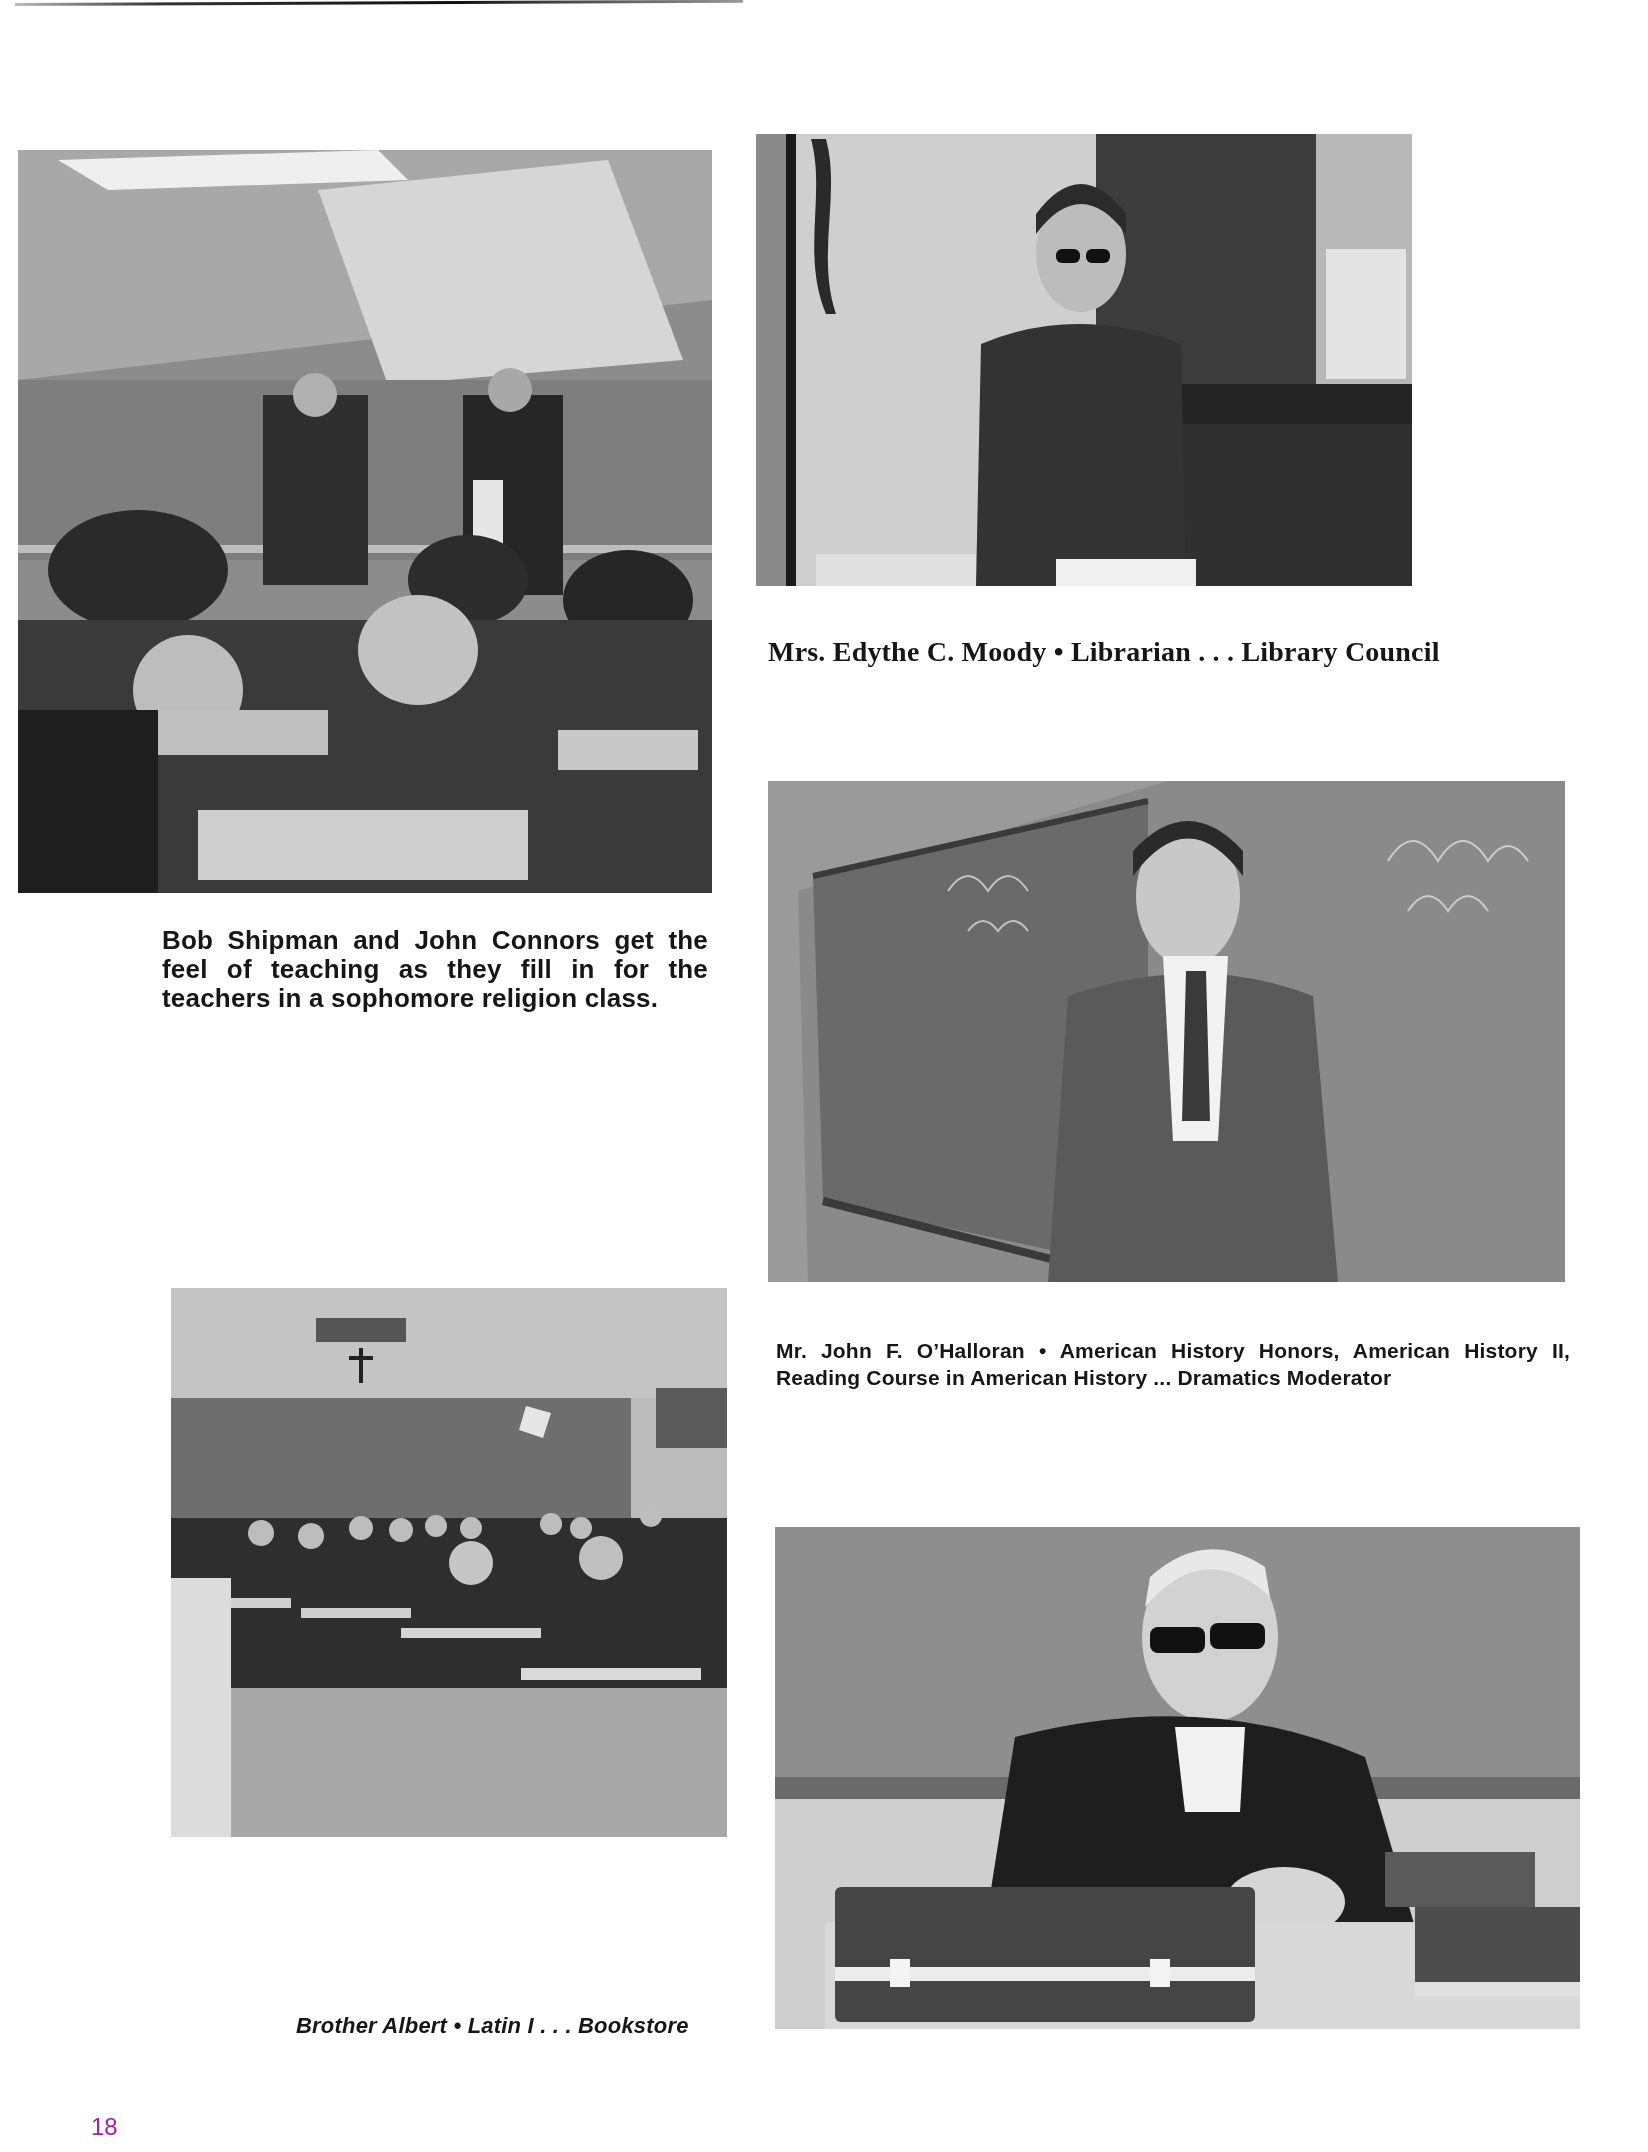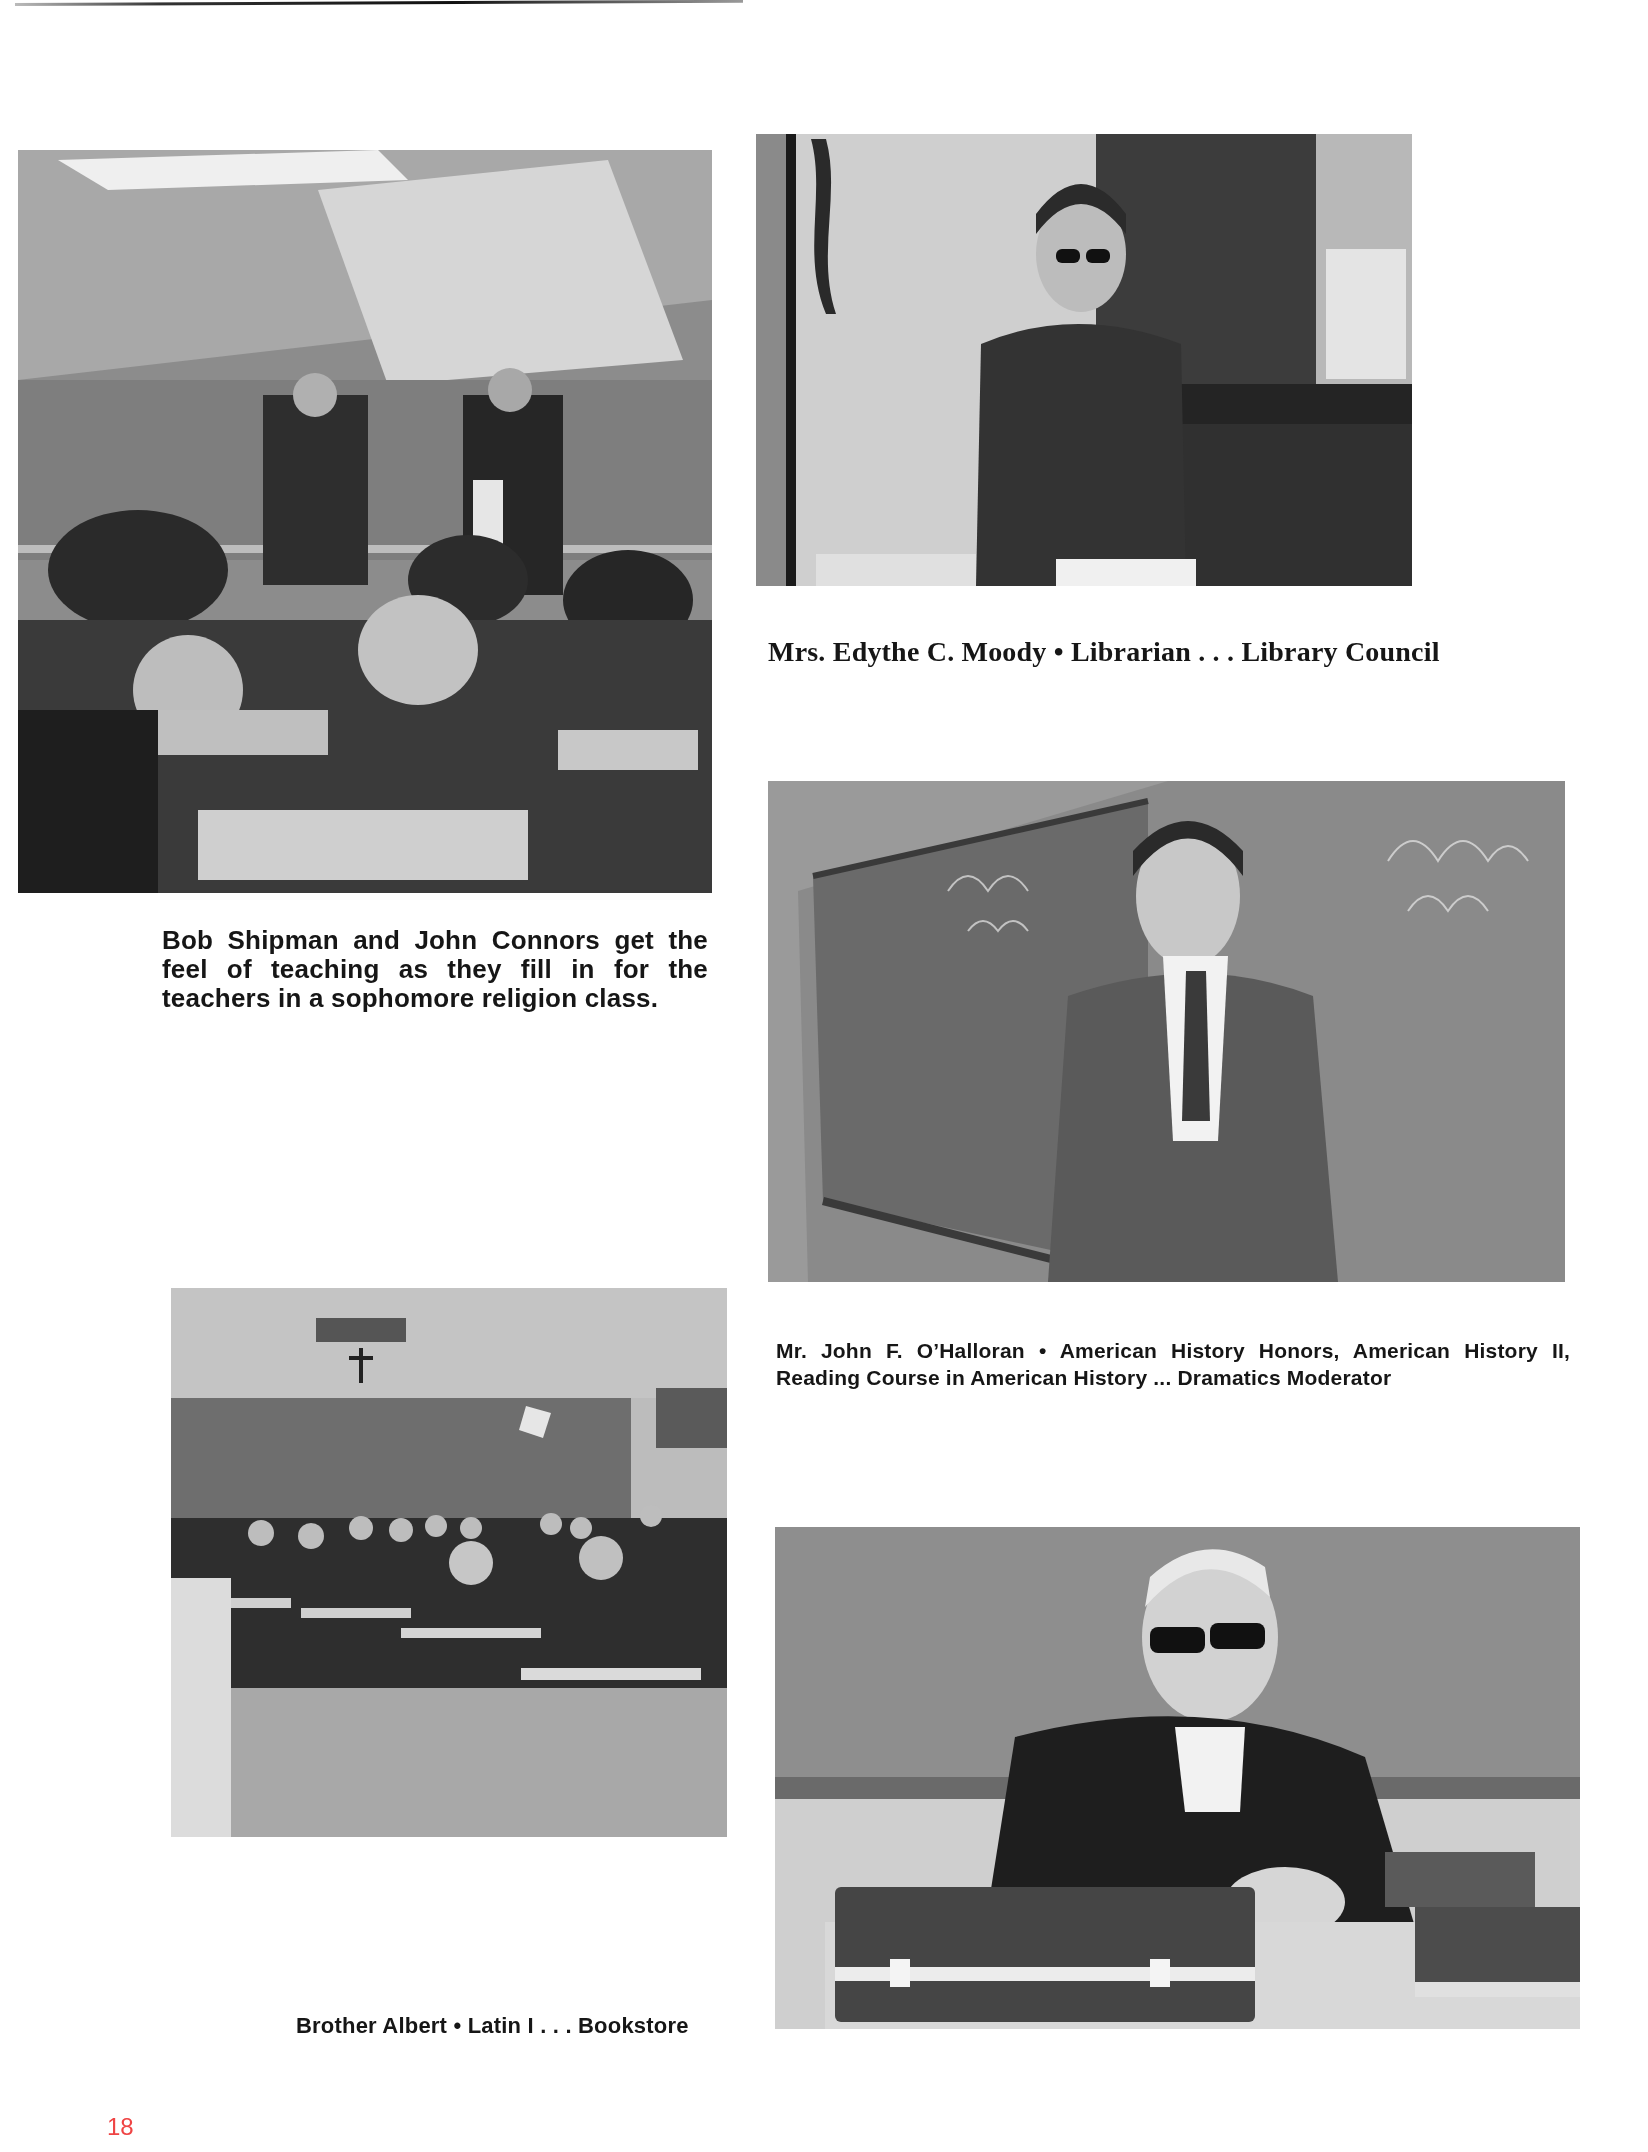--- a/index.html
+++ b/index.html
@@ -17,24 +17,24 @@
     }
     .photo svg { display: block; width: 100%; height: 100%; }
     .caption {
       position: absolute; font-family: "Liberation Sans", sans-serif;
       font-weight: bold; color: #161616; letter-spacing: 0.2px;
     }
     .caption.justify { text-align: justify; text-align-last: left; }
     #cap1 { left: 162px; top: 926px; width: 546px; font-size: 26px; line-height: 29px; }
     #cap2 { left: 768px; top: 638px; width: 660px; font-size: 28px; line-height: 28px; white-space: nowrap; font-family: Liberation Serif, serif; }
     #cap3 { left: 776px; top: 1337px; width: 794px; font-size: 21px; line-height: 27px; }
-    #cap4 { left: 296px; top: 2012px; width: 460px; font-size: 22px; line-height: 28px; white-space: nowrap; }
+    #cap4 { left: 296px; top: 2012px; width: 460px; font-size: 22px; line-height: 28px; white-space: nowrap; font-style: italic; }
     #pagenum {
       position: absolute; left: 91px; top: 2113px; font-size: 24px;
-      font-family: "Liberation Sans", sans-serif; font-weight: normal; color: #ef4444; margin-left: 16px;
+      font-family: "Liberation Sans", sans-serif; font-weight: normal; color: #a21caf;
     }
   </style>
 </head>
 <body>
 
 <div class="scanline"></div>
 
 <div class="photo" id="photo1" style="left:18px; top:150px; width:694px; height:743px;">
   <svg viewBox="0 0 694 743" preserveAspectRatio="none">
     <rect x="0" y="0" width="694" height="743" fill="#8c8c8c"></rect>

